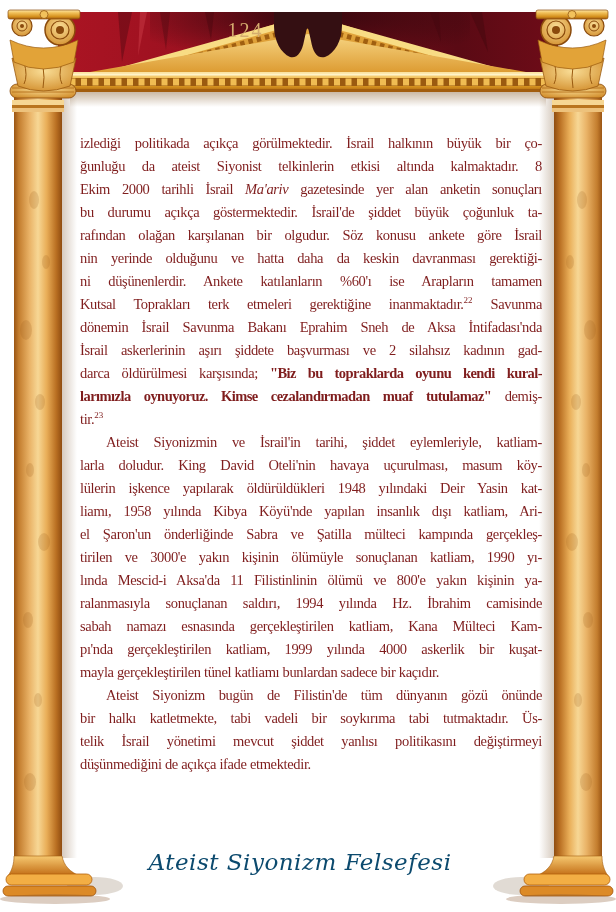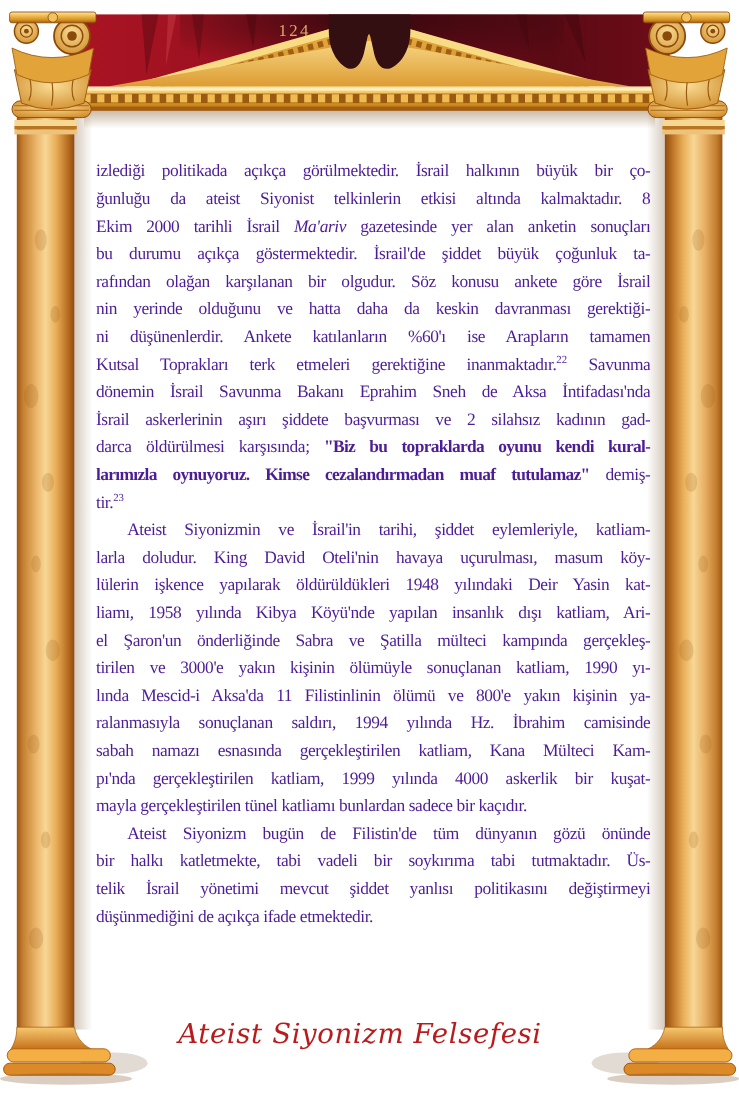--- a/index.html
+++ b/index.html
@@ -3,37 +3,37 @@
 <meta charset="utf-8">
 <style>
   html,body{margin:0;padding:0}
   body{
     width:616px;height:912px;position:relative;overflow:hidden;
     background:#ffffff;font-family:"Liberation Serif",serif;
   }
   .decor{position:absolute;left:0;top:0;pointer-events:none;z-index:1}
   .page-number{
     position:absolute;top:19px;left:0;width:491px;text-align:center;
-    color:#d4ac6e;font-size:14px;letter-spacing:2px;z-index:3;
+    color:#d4ac6e;font-size:20px;letter-spacing:2px;z-index:3;
     font-family:"Liberation Serif",serif;
   }
   .text-block{
     position:absolute;left:80px;top:132px;width:462px;z-index:2;
-    color:#4c1d95;font-size:14.5px;line-height:23px;letter-spacing:-0.35px;
+    color:#7f1d1d;font-size:14.5px;line-height:23px;letter-spacing:-0.35px;
   }
   .line{text-align:justify;text-align-last:justify;height:23px;overflow:hidden}
   .line.last{text-align-last:left}
   .line.indent{text-indent:26px}
   .seg-bold{font-weight:bold;letter-spacing:-0.55px}
   .seg-italic{font-style:italic}
   .text-block sup{font-size:9px;letter-spacing:0;vertical-align:super;line-height:0}
   .footer-title{
     position:absolute;top:849px;left:0;width:600px;text-align:center;z-index:2;
     font-family:"DejaVu Serif",serif;font-style:italic;font-size:23px;
-    color:#b91c1c;letter-spacing:0.5px;
+    color:#0c4a6e;letter-spacing:0.5px;
   }
 </style>
 </head>
 <body>
 
 <svg class="decor" width="616" height="912" viewBox="0 0 616 912" xmlns="http://www.w3.org/2000/svg">
   <defs>
     <linearGradient id="curtain" x1="0" y1="0" x2="1" y2="0">
       <stop offset="0" stop-color="#ab1423"></stop>
       <stop offset="0.35" stop-color="#97101f"></stop>

